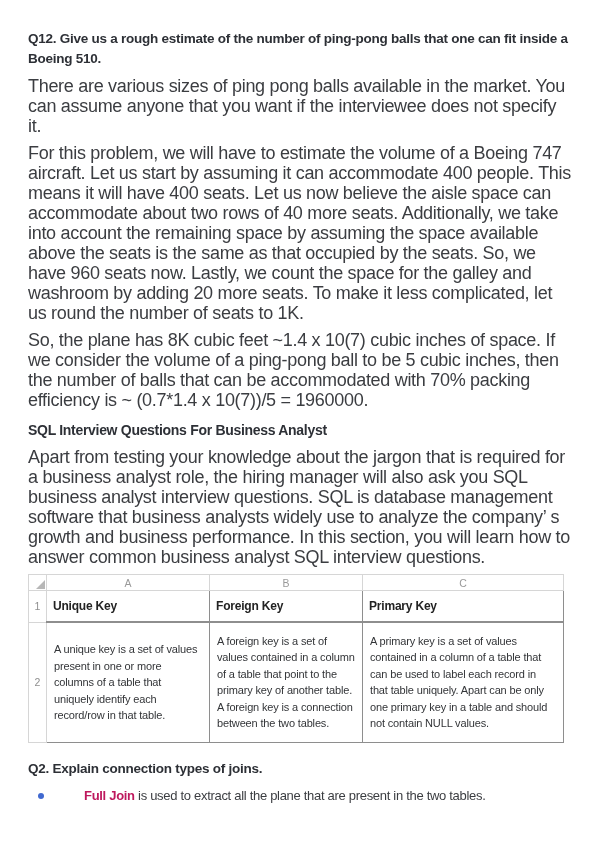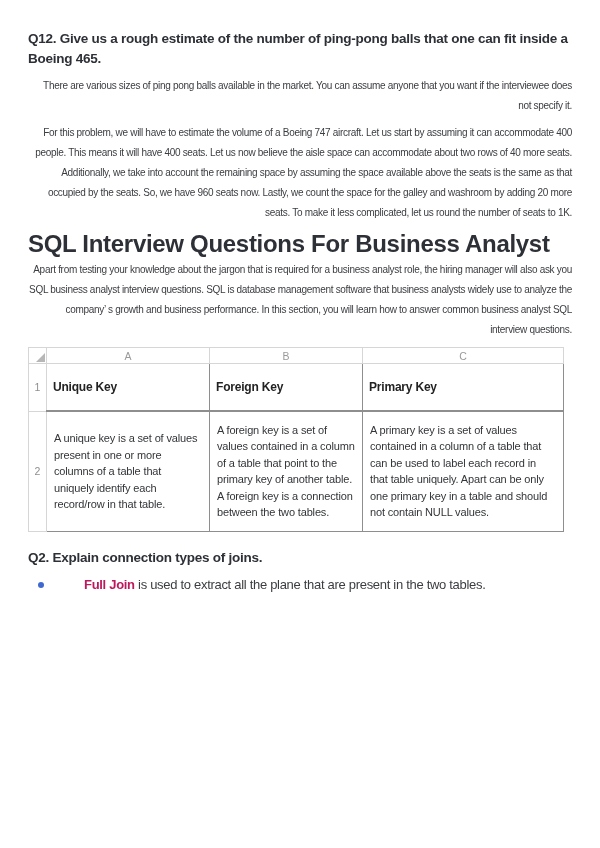--- a/index.html
+++ b/index.html
@@ -8,30 +8,30 @@
     width:600px; height:848px;
     background:#ffffff;
     font-family:"Liberation Sans","DejaVu Sans",sans-serif;
     color:#3b3d41;
     overflow:hidden;
     box-sizing:border-box;
   }
   .content { padding:29px 28px 0 28px; }
 
   p.body {
-    font-size:10px; line-height:20px; letter-spacing:-0.3px;
-    margin:0 0 7px 0; color:#3b3d41;text-align:right;
+    font-size:18px; line-height:20px; letter-spacing:-0.3px;
+    margin:0 0 7px 0; color:#3b3d41;
   }
   h3.qhead {
     font-size:13.5px; line-height:20px; letter-spacing:-0.25px;
     font-weight:bold; color:#2d3036; margin:0 0 7px 0;
   }
   h3.qhead.after-table { margin-top:16px; }
   h2.section {
-    font-size:24px; line-height:25px; letter-spacing:-0.3px;
+    font-size:14px; line-height:25px; letter-spacing:-0.3px;
     font-weight:bold; color:#2d3036; margin:8px 0 4px 0;
   }
 
   
   table.sheet {
     border-collapse:collapse; table-layout:fixed;
     margin:7px 0 0 0;
     border-top:1px solid #d9d9d9; border-left:1px solid #d9d9d9;
   }
   table.sheet td { box-sizing:border-box; overflow:hidden; }
@@ -40,21 +40,21 @@
     font-size:10.5px; color:#9a9a9a; text-align:center; vertical-align:middle;
   }
   td.corner { position:relative; }
   td.corner .tri { position:absolute; right:1px; bottom:1px; display:block; }
   td.rownum {
     font-size:10.5px; color:#8f8f8f; text-align:center; vertical-align:middle;
     border:1px solid #d6d6d6; background:#ffffff;
   }
   tr.r1 td.cell {
     height:22px; font-size:12px; font-weight:bold; color:#232323;
-    letter-spacing:-0.2px; vertical-align:middle; padding:16px 6px;
+    letter-spacing:-0.2px; vertical-align:middle; padding:8px 6px;
     border-left:1px solid #8e8e8e; border-right:1px solid #8e8e8e;
     border-top:1px solid #d6d6d6; border-bottom:2px solid #8e8e8e;
   }
   tr.r2 td.cell {
     height:120px; font-size:11px; line-height:16.5px; letter-spacing:-0.15px;
     color:#333538; vertical-align:middle; padding:4px 7px;
     border:1px solid #8e8e8e;
   }
 
   
@@ -67,23 +67,24 @@
     width:6px; height:6px; border-radius:50%; background:#4069d0;
   }
   .bullet-item b { color:#be185d;margin-left:28px; }
 </style>
 </head>
 <body>
 
 <div class="page">
   <div class="content">
 
-    <h3 class="qhead">Q12. Give us a rough estimate of the number of ping-pong balls that one can fit inside a Boeing 465.</h3>
+    <h3 class="qhead">Q12. Give us a rough estimate of the number of ping-pong balls that one can fit inside a Boeing 510.</h3>
     <p class="body">There are various sizes of ping pong balls available in the market. You can assume anyone that you want if the interviewee does not specify it.</p>
     <p class="body">For this problem, we will have to estimate the volume of a Boeing 747 aircraft. Let us start by assuming it can accommodate 400 people. This means it will have 400 seats. Let us now believe the aisle space can accommodate about two rows of 40 more seats. Additionally, we take into account the remaining space by assuming the space available above the seats is the same as that occupied by the seats. So, we have 960 seats now. Lastly, we count the space for the galley and washroom by adding 20 more seats. To make it less complicated, let us round the number of seats to 1K.</p>
+    <p class="body">So, the plane has 8K cubic feet ~1.4 x 10(7) cubic inches of space. If we consider the volume of a ping-pong ball to be 5 cubic inches, then the number of balls that can be accommodated with 70% packing efficiency is ~ (0.7*1.4 x 10(7))/5 = 1960000.</p>
 
     <h2 class="section">SQL Interview Questions For Business Analyst</h2>
     <p class="body">Apart from testing your knowledge about the jargon that is required for a business analyst role, the hiring manager will also ask you SQL business analyst interview questions. SQL is database management software that business analysts widely use to analyze the company’ s growth and business performance. In this section, you will learn how to answer common business analyst SQL interview questions.</p>
 
 
     <table class="sheet">
       <colgroup>
         <col style="width:18px">
         <col style="width:163px">
         <col style="width:153px">

